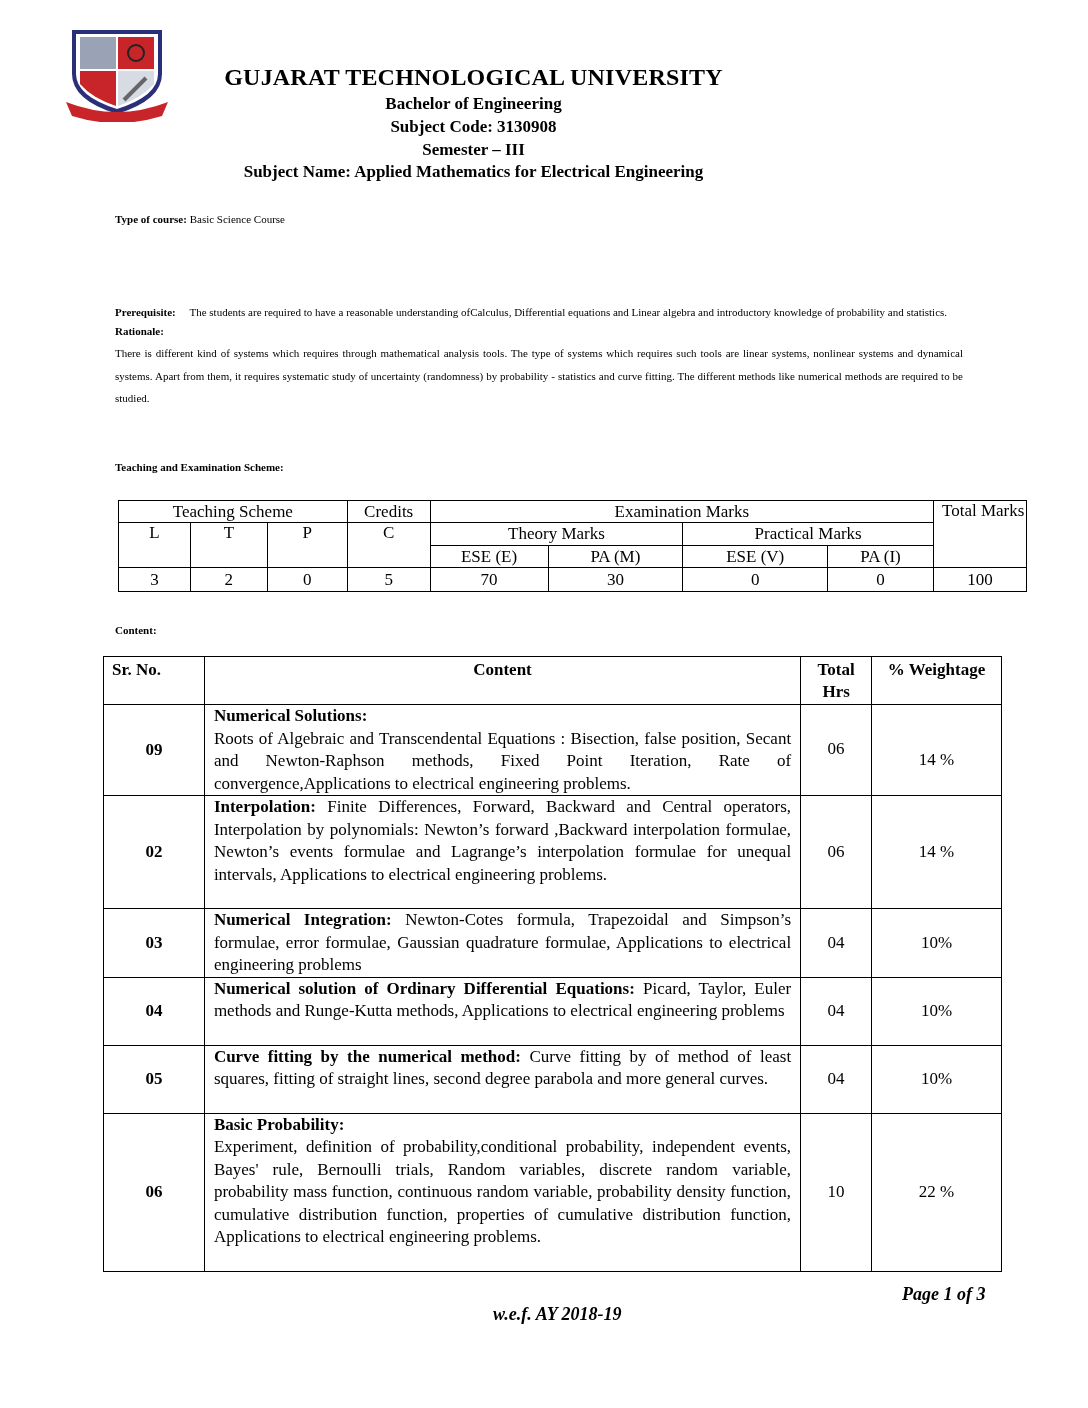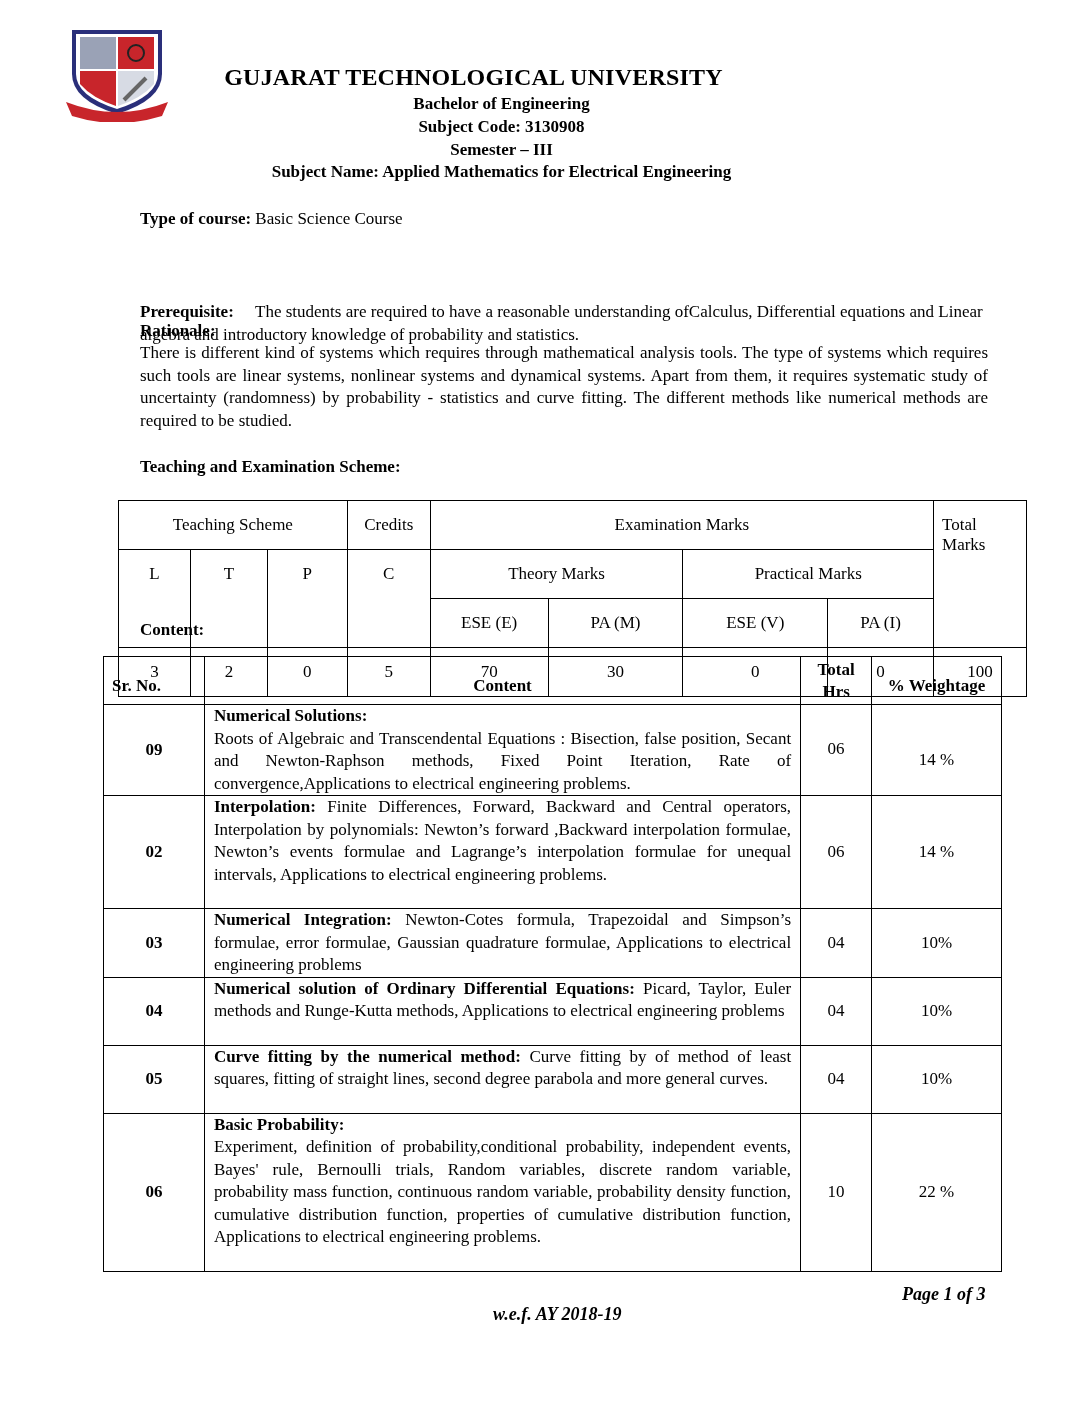--- a/index.html
+++ b/index.html
@@ -2,28 +2,28 @@
 <html><head>
 <meta charset="utf-8">
 <style>
   html, body { margin: 0; padding: 0; background: #ffffff; }
   body { width: 1088px; height: 1408px; position: relative; overflow: hidden;
          font-family: "Liberation Serif", "DejaVu Serif", serif; color: #000; }
   .abs { position: absolute; }
   .logo { left: 62px; top: 22px; width: 110px; height: 100px; }
   .hdr { left: 0; width: 887px; text-align: center; font-weight: bold; }
   .uni { top: 64px; font-size: 24px; letter-spacing: 0.2px; padding-left: 60px; box-sizing: border-box; }
-  .sub { font-size: 17px; padding-left: 60px; box-sizing: border-box; margin-left: 28px; }
-  .para { left: 140px; width: 848px; font-size: 17px; line-height: 22.5px; }
+  .sub { font-size: 17px; padding-left: 60px; box-sizing: border-box; }
+  .para { left: 115px; width: 848px; font-size: 11px; line-height: 22.5px; }
   .just { text-align: justify; }
   .b { font-weight: bold; }
   table { border-collapse: collapse; position: absolute; }
-  .ts td { border: 1.5px solid #000; font-size: 17px; text-align: center; padding: 14px; line-height: 20px; }
+  .ts td { border: 1.5px solid #000; font-size: 17px; text-align: center; padding: 0; line-height: 20px; }
   .ct td { border: 1.5px solid #000; font-size: 17px; vertical-align: middle; line-height: 22.5px; padding: 0; margin-top: 34px; }
-  .ct th { border: 1.5px solid #000; font-size: 17px; font-weight: bold; vertical-align: top; line-height: 22px; padding: 18px 0 0 0; }
+  .ct th { border: 1.5px solid #000; font-size: 17px; font-weight: bold; vertical-align: top; line-height: 22px; padding: 2px 0 0 0; }
   .ct .desc { text-align: justify; padding: 0 9px; vertical-align: top; }
   .ct .sr { text-align: center; font-weight: bold; }
   .ct .num { text-align: center; }
   .footer { font-style: italic; font-weight: bold; font-size: 18px; }
 </style>
 </head>
 <body>
 
 <div class="abs logo">
   <svg width="110" height="100" viewBox="0 0 110 100">

